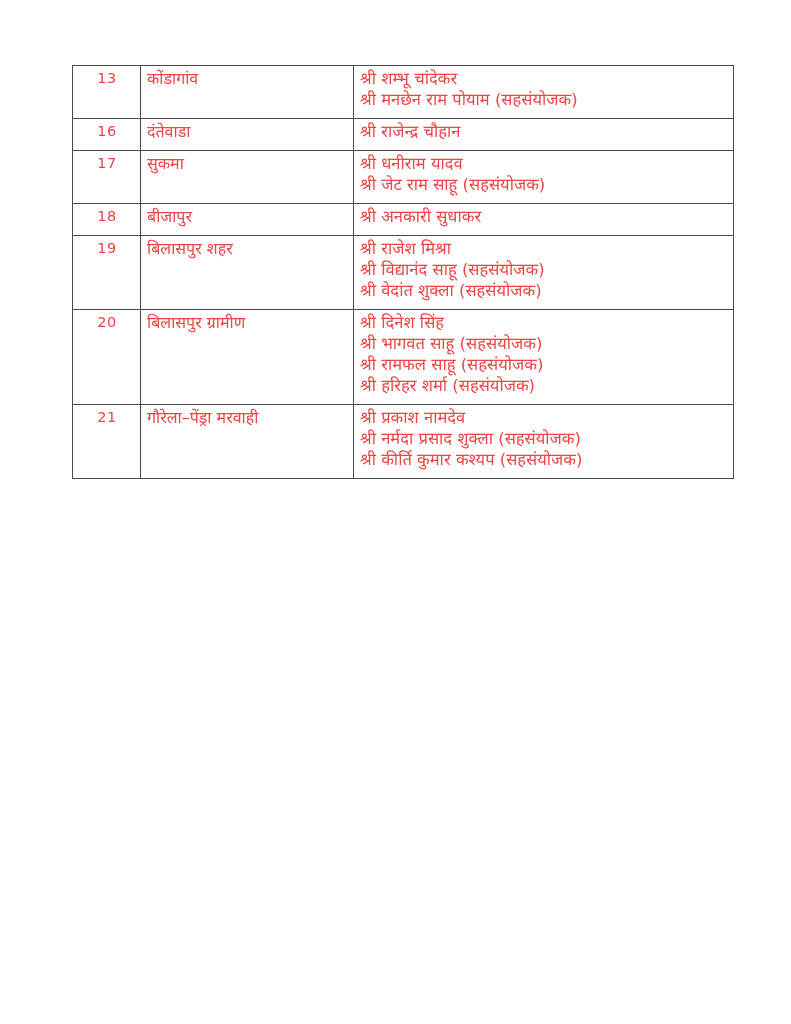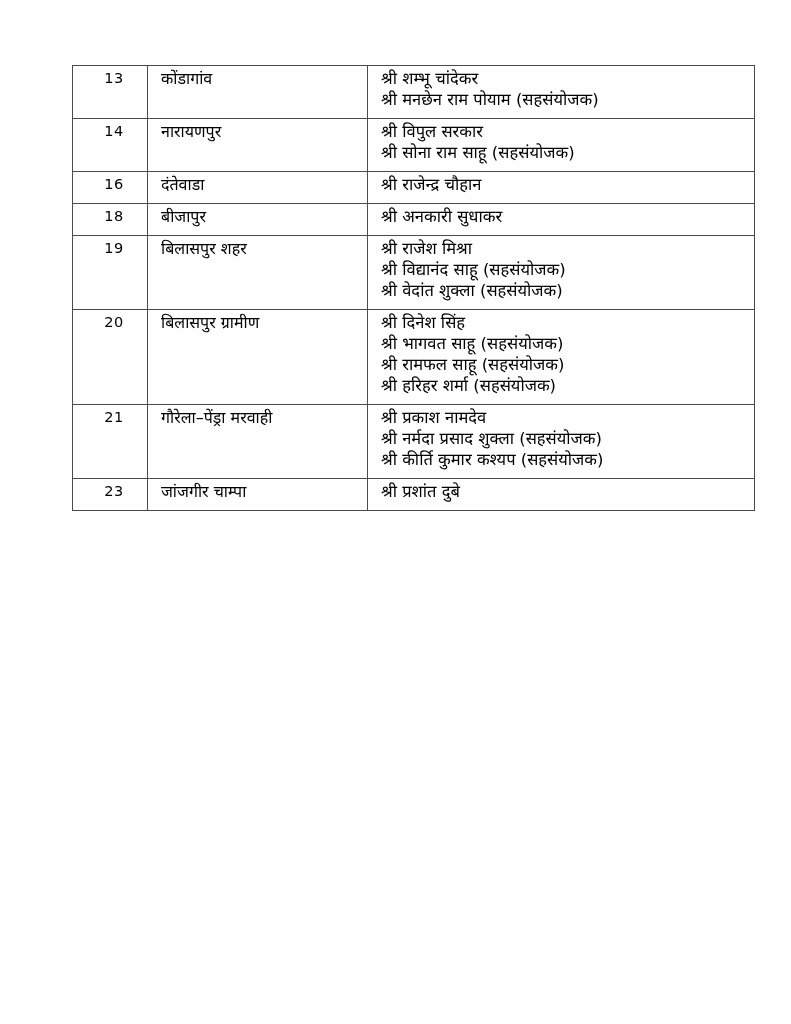--- a/index.html
+++ b/index.html
@@ -19,22 +19,22 @@
     position: absolute;
     left: 72px;
     top: 65px;
     width: 645px;
     border-collapse: collapse;
     table-layout: fixed;
   }
   table.doc-table td {
     border: 1.6px solid #4a4a4a;
     vertical-align: top;
-    padding: 2px 5px 8px 13px;
-    color: #000000;
+    padding: 2px 5px 8px 6px;
+    color: #ef4444;
   }
   td.serial-cell {
     width: 56px;
     text-align: center;
     font-size: 14.5px;
     line-height: 21px;
     padding-top: 4px;
     letter-spacing: 0.5px;
   }
   td.district-cell {
@@ -61,32 +61,32 @@
     <tbody>
         <tr>
     <td class="serial-cell">13</td>
     <td class="district-cell">कोंडागांव</td>
     <td class="members-cell">
             <div class="member-line">श्री शम्भू चांदेकर</div>
             <div class="member-line">श्री मनछेन राम पोयाम (सहसंयोजक)</div>
           </td>
   </tr>
         <tr>
-    <td class="serial-cell">14</td>
-    <td class="district-cell">नारायणपुर</td>
-    <td class="members-cell">
-            <div class="member-line">श्री विपुल सरकार</div>
-            <div class="member-line">श्री सोना राम साहू (सहसंयोजक)</div>
-          </td>
-  </tr>
-        <tr>
     <td class="serial-cell">16</td>
     <td class="district-cell">दंतेवाडा</td>
     <td class="members-cell">
             <div class="member-line">श्री राजेन्द्र चौहान</div>
+          </td>
+  </tr>
+        <tr>
+    <td class="serial-cell">17</td>
+    <td class="district-cell">सुकमा</td>
+    <td class="members-cell">
+            <div class="member-line">श्री धनीराम यादव</div>
+            <div class="member-line">श्री जेट राम साहू (सहसंयोजक)</div>
           </td>
   </tr>
         <tr>
     <td class="serial-cell">18</td>
     <td class="district-cell">बीजापुर</td>
     <td class="members-cell">
             <div class="member-line">श्री अनकारी सुधाकर</div>
           </td>
   </tr>
         <tr>
@@ -110,22 +110,15 @@
   </tr>
         <tr>
     <td class="serial-cell">21</td>
     <td class="district-cell">गौरेला–पेंड्रा मरवाही</td>
     <td class="members-cell">
             <div class="member-line">श्री प्रकाश नामदेव</div>
             <div class="member-line">श्री नर्मदा प्रसाद शुक्ला (सहसंयोजक)</div>
             <div class="member-line">श्री कीर्ति कुमार कश्यप (सहसंयोजक)</div>
           </td>
   </tr>
-        <tr>
-    <td class="serial-cell">23</td>
-    <td class="district-cell">जांजगीर चाम्पा</td>
-    <td class="members-cell">
-            <div class="member-line">श्री प्रशांत दुबे</div>
-          </td>
-  </tr>
       </tbody>
   </table>
 </div>
 
 </body></html>

